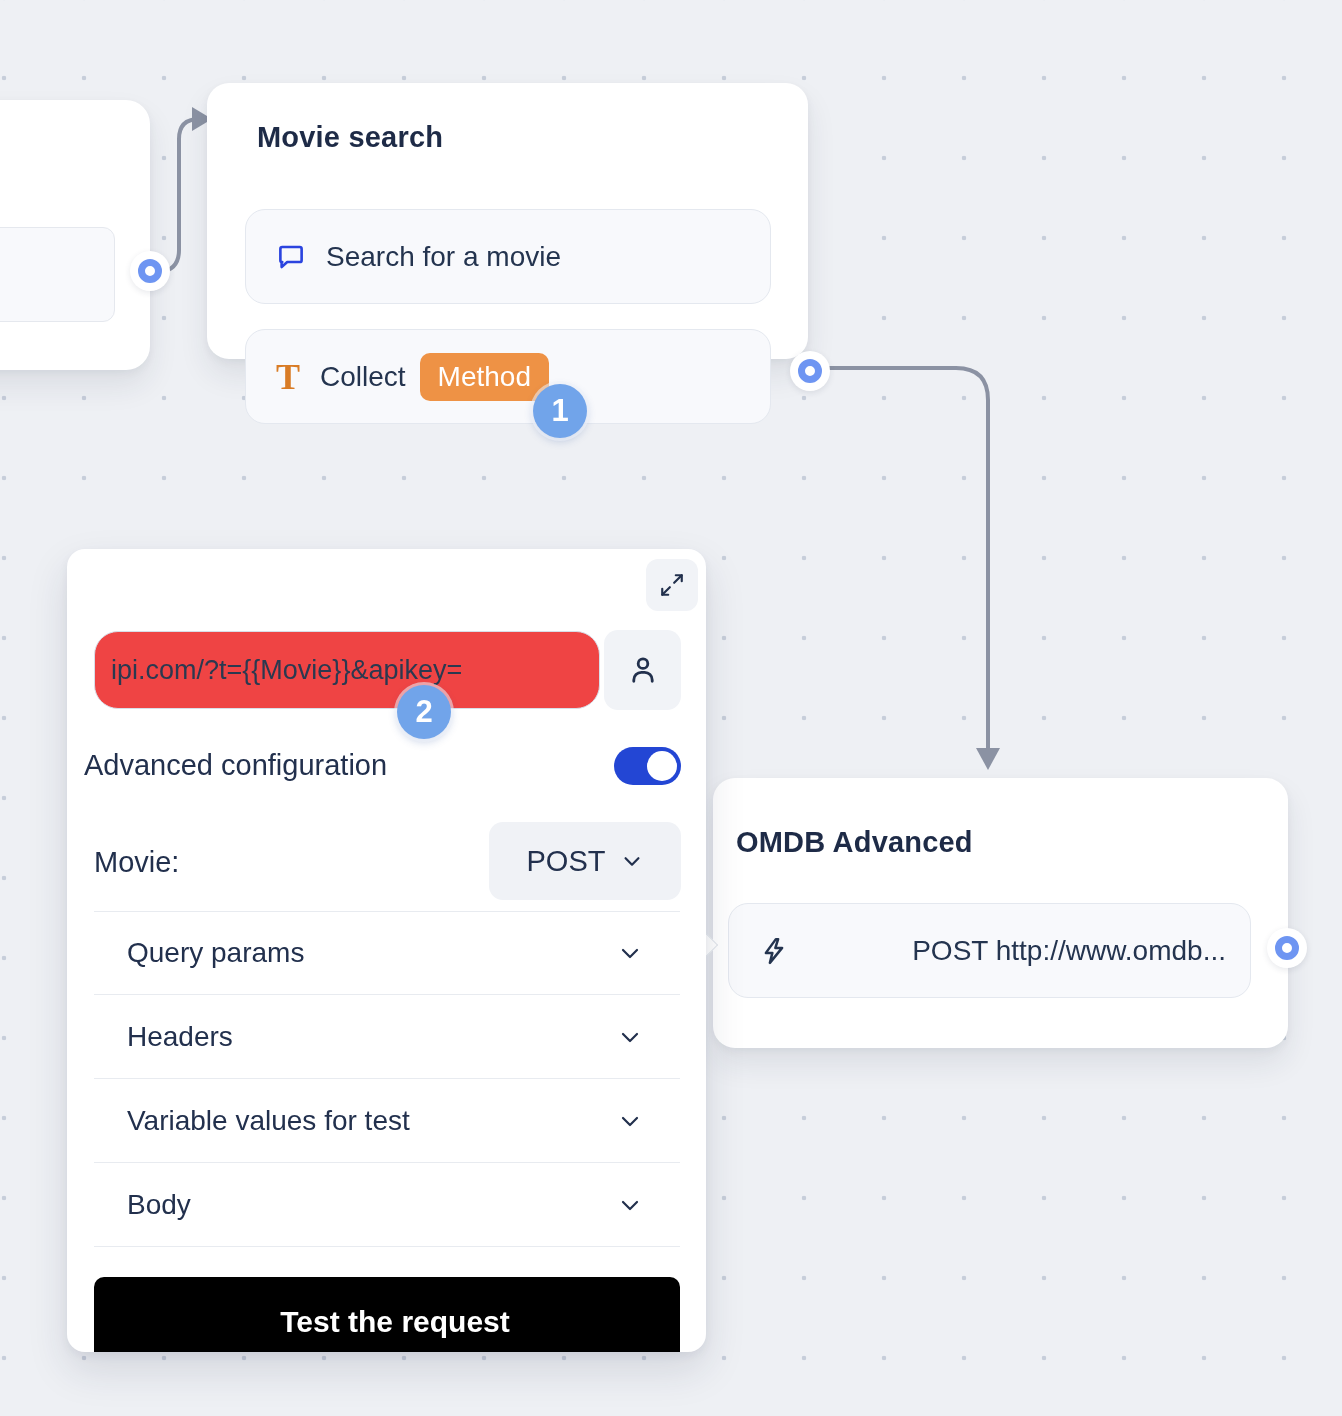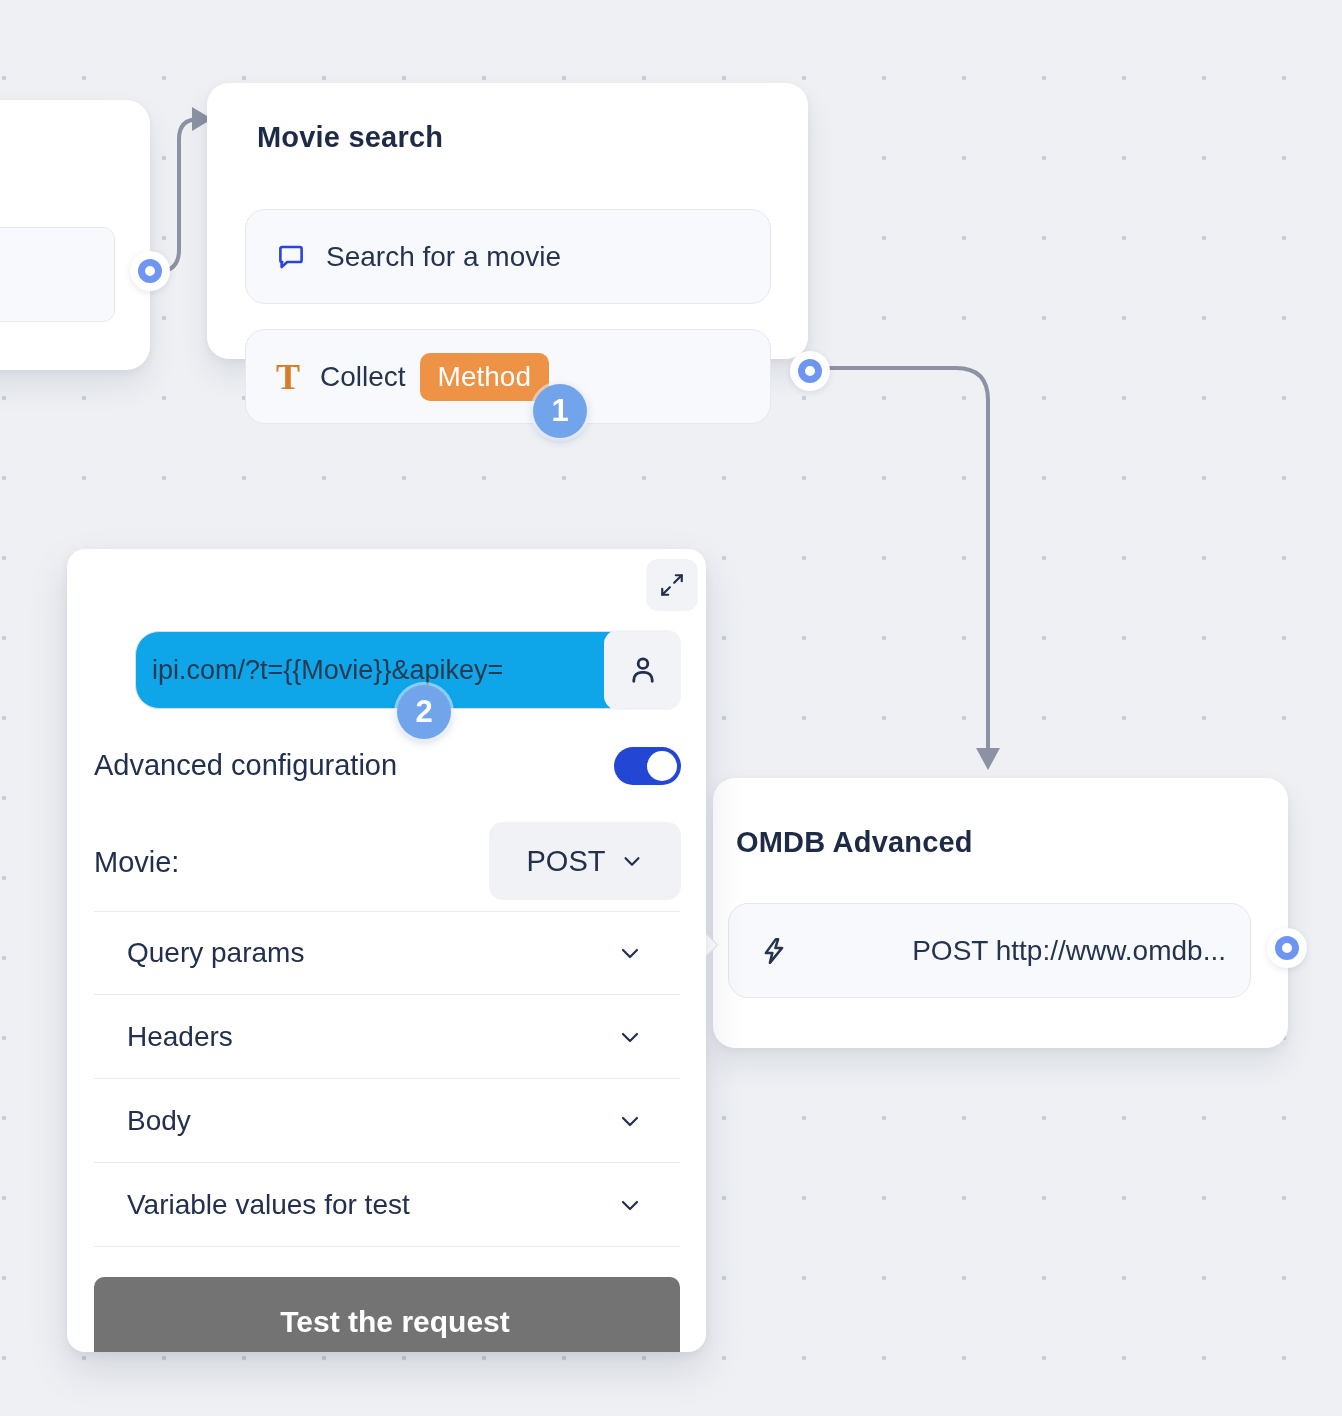--- a/index.html
+++ b/index.html
@@ -137,30 +137,29 @@
   }
   .expand-btn { left: 579px; top: 10px; width: 52px; height: 52px; border-radius: 12px; }
   .person-btn { left: 537px; top: 81px; width: 77px; height: 80px; }
 
   .url-input {
     position: absolute;
     left: 27px; top: 82px;
     width: 506px; height: 78px;
     border: 1.5px solid #d8dee8;
     border-radius: 24px;
-    background: #0ea5e9;
+    background: #ef4444;
     font-family: "Liberation Sans", sans-serif;
     font-size: 27px;
     color: #2a3950;
     padding: 0 16px;
     outline: none;
-    margin-left: 41px;
-  }
-
-  .adv-label { position: absolute; left: 27px; top: 200px; font-size: 29px; color: #22304d; }
+  }
+
+  .adv-label { position: absolute; left: 17px; top: 200px; font-size: 29px; color: #22304d; }
   .toggle {
     position: absolute;
     left: 547px; top: 198px;
     width: 67px; height: 38px;
     background: #2346d4;
     border-radius: 19px;
     cursor: pointer;
   }
   .toggle .knob {
     position: absolute; right: 4px; top: 4px;
@@ -188,21 +187,21 @@
     padding: 0 38px 0 33px;
     cursor: pointer;
   }
   .sect-row:first-child { border-top: 1px solid #e8ebf0; }
   .sect-label { font-size: 28px; color: #22304d; }
 
   .test-btn {
     position: absolute;
     left: 27px; top: 728px;
     width: 586px; height: 96px;
-    background: #737373;
+    background: #000000;
     border: none;
     border-radius: 10px 10px 0 0;
     color: #ffffff;
     font-family: "Liberation Sans", sans-serif;
     font-size: 30px;
     font-weight: 700;
     display: flex; align-items: flex-start; justify-content: center;
     padding-top: 28px;
     cursor: pointer;
     padding-left: 16px;
@@ -313,31 +312,31 @@
           <path d="M5 9 L12 16 L19 9" fill="none" stroke="#22304d" stroke-width="2.2" stroke-linecap="round" stroke-linejoin="round"></path>
         </svg>
       </div>
       <div class="sect-row">
         <span class="sect-label">Headers</span>
         <svg class="chev" width="24" height="24" viewBox="0 0 24 24">
           <path d="M5 9 L12 16 L19 9" fill="none" stroke="#22304d" stroke-width="2.2" stroke-linecap="round" stroke-linejoin="round"></path>
         </svg>
       </div>
       <div class="sect-row">
+        <span class="sect-label">Variable values for test</span>
+        <svg class="chev" width="24" height="24" viewBox="0 0 24 24">
+          <path d="M5 9 L12 16 L19 9" fill="none" stroke="#22304d" stroke-width="2.2" stroke-linecap="round" stroke-linejoin="round"></path>
+        </svg>
+      </div>
+      <div class="sect-row">
         <span class="sect-label">Body</span>
         <svg class="chev" width="24" height="24" viewBox="0 0 24 24">
           <path d="M5 9 L12 16 L19 9" fill="none" stroke="#22304d" stroke-width="2.2" stroke-linecap="round" stroke-linejoin="round"></path>
         </svg>
       </div>
-      <div class="sect-row">
-        <span class="sect-label">Variable values for test</span>
-        <svg class="chev" width="24" height="24" viewBox="0 0 24 24">
-          <path d="M5 9 L12 16 L19 9" fill="none" stroke="#22304d" stroke-width="2.2" stroke-linecap="round" stroke-linejoin="round"></path>
-        </svg>
-      </div>
     </div>
 
     <button class="test-btn">Test the request</button>
   </div>
 
   <div class="step-badge" style="left:533px; top:384px;">1</div>
   <div class="step-badge" style="left:397px; top:685px;">2</div>
 
 </div>
 

